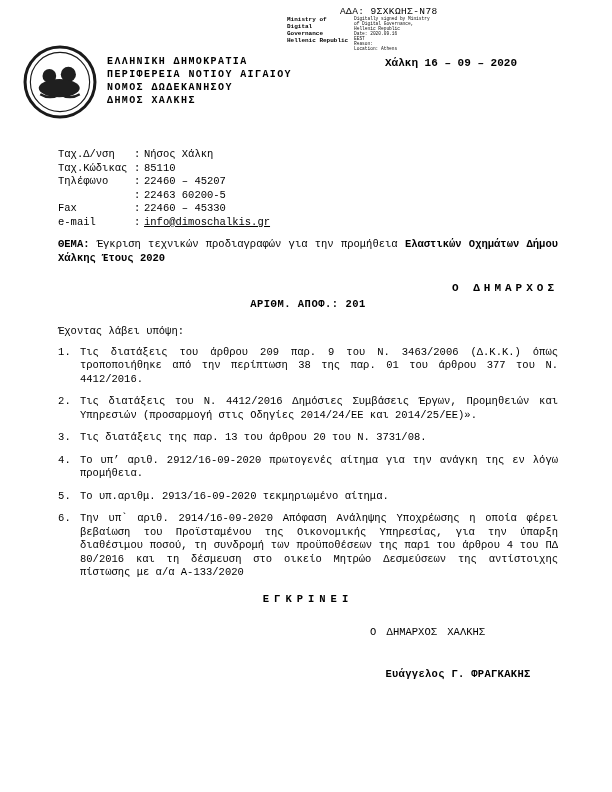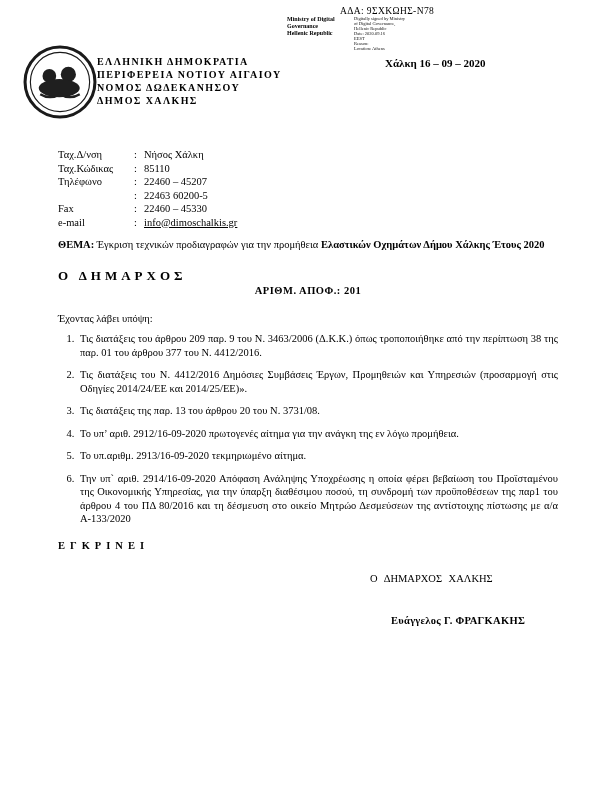--- a/index.html
+++ b/index.html
@@ -3,21 +3,21 @@
 <meta charset="utf-8">
 <style>
   * { box-sizing: border-box; }
   html, body { margin: 0; padding: 0; background: #ffffff; }
   .page {
     position: relative;
     width: 612px;
     height: 792px;
     background: #ffffff;
     color: #000;
-    font-family: Liberation Serif, serif;
+    font-family: Liberation Mono, monospace;
     font-size: 10.5px;
     overflow: hidden;
   }
 
   .ada {
     position: absolute;
     top: 6px;
     left: 340px;
     font-size: 9.5px;
     letter-spacing: 0.4px;
@@ -38,21 +38,21 @@
     position: absolute;
     top: 44px;
     left: 22px;
     width: 76px;
     height: 76px;
   }
 
   .letterhead {
     position: absolute;
     top: 55px;
-    left: 97px;
+    left: 107px;
     font-weight: bold;
     font-size: 10px;
     letter-spacing: 1.4px;
     line-height: 13px;
   }
 
   .doc-date {
     position: absolute;
     top: 57px;
     left: 385px;
@@ -74,23 +74,23 @@
     position: absolute;
     top: 238px;
     left: 58px;
     width: 500px;
     line-height: 13.5px;
   }
 
   .subject { margin: 0; text-align: justify; }
 
   .center-title {
-    text-align: left;
-    font-weight: bold;
-    font-size: 13px;
+    text-align: right;
+    font-weight: bold;
+    font-size: 11px;
     letter-spacing: 4px;
     margin-top: 17px;
   }
   .center-sub {
     text-align: center;
     font-weight: bold;
     font-size: 10.5px;
     letter-spacing: 0.5px;
     margin-top: 2px;
   }
@@ -101,20 +101,21 @@
     margin: 7px 0 0 0;
     padding-left: 19px;
   }
   ol.considerations li {
     margin-bottom: 9px;
     padding-left: 3px;
     text-align: justify;
   }
 
   .approves {
+    text-align: center;
     font-weight: bold;
     letter-spacing: 5px;
     margin-top: 13px;
   }
 
   .closing { margin: 14px 0 0 0; text-align: justify; }
 
   .sig-title {
     margin-top: 20px;
     margin-left: 312px;

